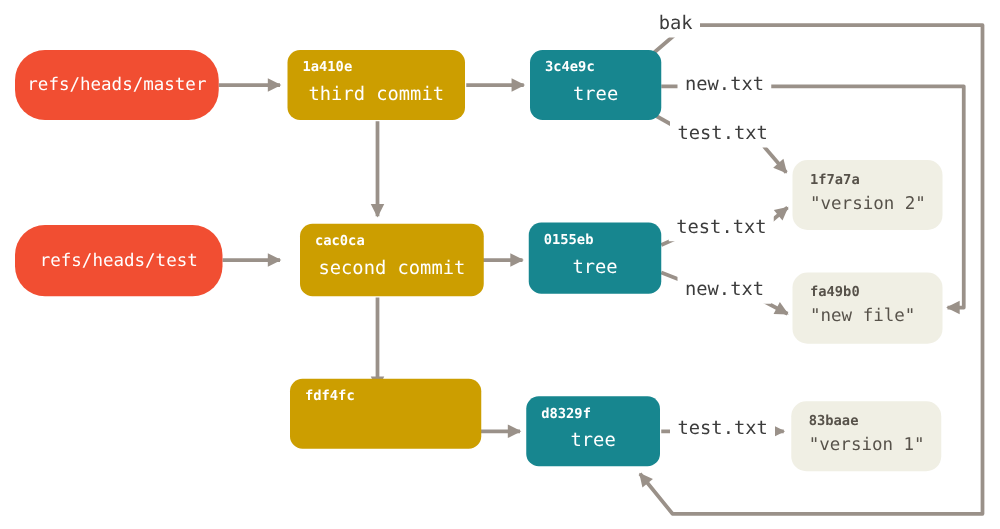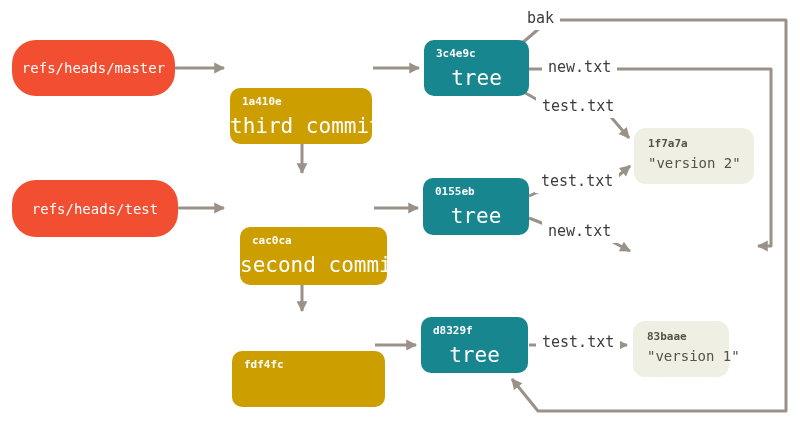--- a/index.html
+++ b/index.html
@@ -16,24 +16,24 @@
   }
   .wires { position:absolute; left:0; top:0; z-index:1; }
   .wires path { fill:none; stroke:var(--line); stroke-width:3;
                 stroke-linejoin:round; stroke-linecap:butt; }
   .wires .arrowhead { fill:var(--line); stroke:none; }
 
   .node { position:absolute; z-index:2; border-radius:10px; color:var(--box_text); }
   .node .hash { position:absolute; top:7px; left:12px; font-size:11px;
                 font-weight:bold; letter-spacing:0; white-space:pre; }
   .node .main-label { position:absolute; top:26px; left:0; right:0;
-                      text-align:center; font-size:21px; white-space:pre; }
+                      text-align:center; font-size:15px; white-space:pre; }
   .ref { background:var(--ref_bg); display:flex; align-items:center;
          justify-content:center; font-size:14px; white-space:pre;border-radius:24px; }
-  .commit { background:var(--commit_bg);margin-top:48px; }
+  .commit { background:var(--commit_bg); }
   .tree { background:var(--tree_bg); }
   .blob { background:var(--blob_bg); color:var(--blob_text); border-radius:12px; }
   .blob .hash { top:9px; left:14px;text-align:right; }
   .blob .content { position:absolute; top:27px; left:14px; font-size:14px; white-space:pre; }
 
   .edge-label { position:absolute; z-index:3; background:#fff;
                 color:var(--label_text); font-size:15px; line-height:1.3;
                 padding:1px 6px; white-space:pre; }
 </style>
 </head>
@@ -107,21 +107,25 @@
   </div>
   <div class="node tree" style="left:421px;top:317px;width:107px;height:56px">
     <span class="hash">d8329f</span>
     <span class="main-label">tree</span>
   </div>
 
   <div class="node blob" style="left:634px;top:128px;width:120px;height:56px">
     <span class="hash">1f7a7a</span>
     <span class="content">"version 2"</span>
   </div>
-  <div class="node blob" style="left:633px;top:321px;width:96px;height:56px">
+  <div class="node blob" style="left:634px;top:218px;width:120px;height:57px">
+    <span class="hash">fa49b0</span>
+    <span class="content">"new file"</span>
+  </div>
+  <div class="node blob" style="left:633px;top:321px;width:120px;height:56px">
     <span class="hash">83baae</span>
     <span class="content">"version 1"</span>
   </div>
 
   <div class="edge-label" style="left:521px;top:8px">bak</div>
   <div class="edge-label" style="left:542px;top:57px">new.txt</div>
   <div class="edge-label" style="left:536px;top:96px">test.txt</div>
   <div class="edge-label" style="left:535px;top:171px">test.txt</div>
   <div class="edge-label" style="left:542px;top:221px">new.txt</div>
   <div class="edge-label" style="left:536px;top:332px">test.txt</div>

